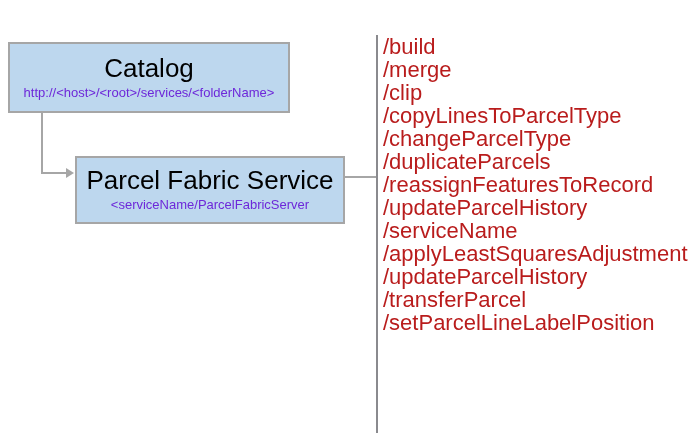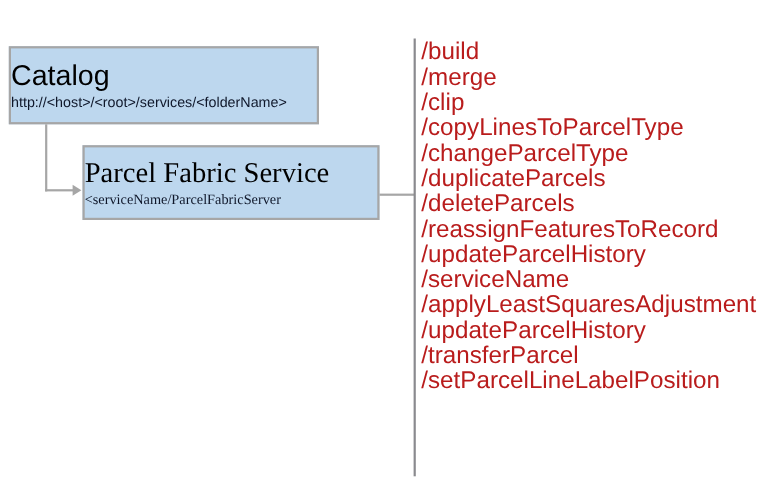--- a/index.html
+++ b/index.html
@@ -15,47 +15,46 @@
     background: #ffffff;
     overflow: hidden;
   }
   .node {
     position: absolute;
     box-sizing: border-box;
     background: #BDD7EE;
     border: 2px solid #A6A6A6;
     display: flex;
     flex-direction: column;
-    align-items: flex-start;
+    align-items: center;
     justify-content: center;
     text-align: center;
   }
   .node-catalog {
     left: 8px;
     top: 42px;
     width: 282px;
     height: 71px;
   }
   .node-service {
     left: 75px;
-    top: 132px;
+    top: 156px;
     width: 270px;
     height: 68px;
-    font-family: Liberation Serif, serif;
   }
   .node-title {
     font-size: 26px;
     line-height: 1.15;
     color: #000000;
     white-space: nowrap;
   }
   .node-subtitle {
     font-size: 13px;
     line-height: 1.25;
-    color: #0f172a;
+    color: #6d28d9;
     white-space: nowrap;
     margin-top: 1px;
   }
   .conn {
     position: absolute;
     background: #A6A6A6;
   }
   .conn-catalog-down {
     left: 41px;
     top: 113px;
@@ -129,21 +128,20 @@
 
   <div class="bracket-line"></div>
 
   <div class="endpoint-list">
       <div class="endpoint">/build</div>
       <div class="endpoint">/merge</div>
       <div class="endpoint">/clip</div>
       <div class="endpoint">/copyLinesToParcelType</div>
       <div class="endpoint">/changeParcelType</div>
       <div class="endpoint">/duplicateParcels</div>
-      <div class="endpoint">/deleteParcels</div>
       <div class="endpoint">/reassignFeaturesToRecord</div>
       <div class="endpoint">/updateParcelHistory</div>
       <div class="endpoint">/serviceName</div>
       <div class="endpoint">/applyLeastSquaresAdjustment</div>
       <div class="endpoint">/updateParcelHistory</div>
       <div class="endpoint">/transferParcel</div>
       <div class="endpoint">/setParcelLineLabelPosition</div>
     </div>
 
 </div>

